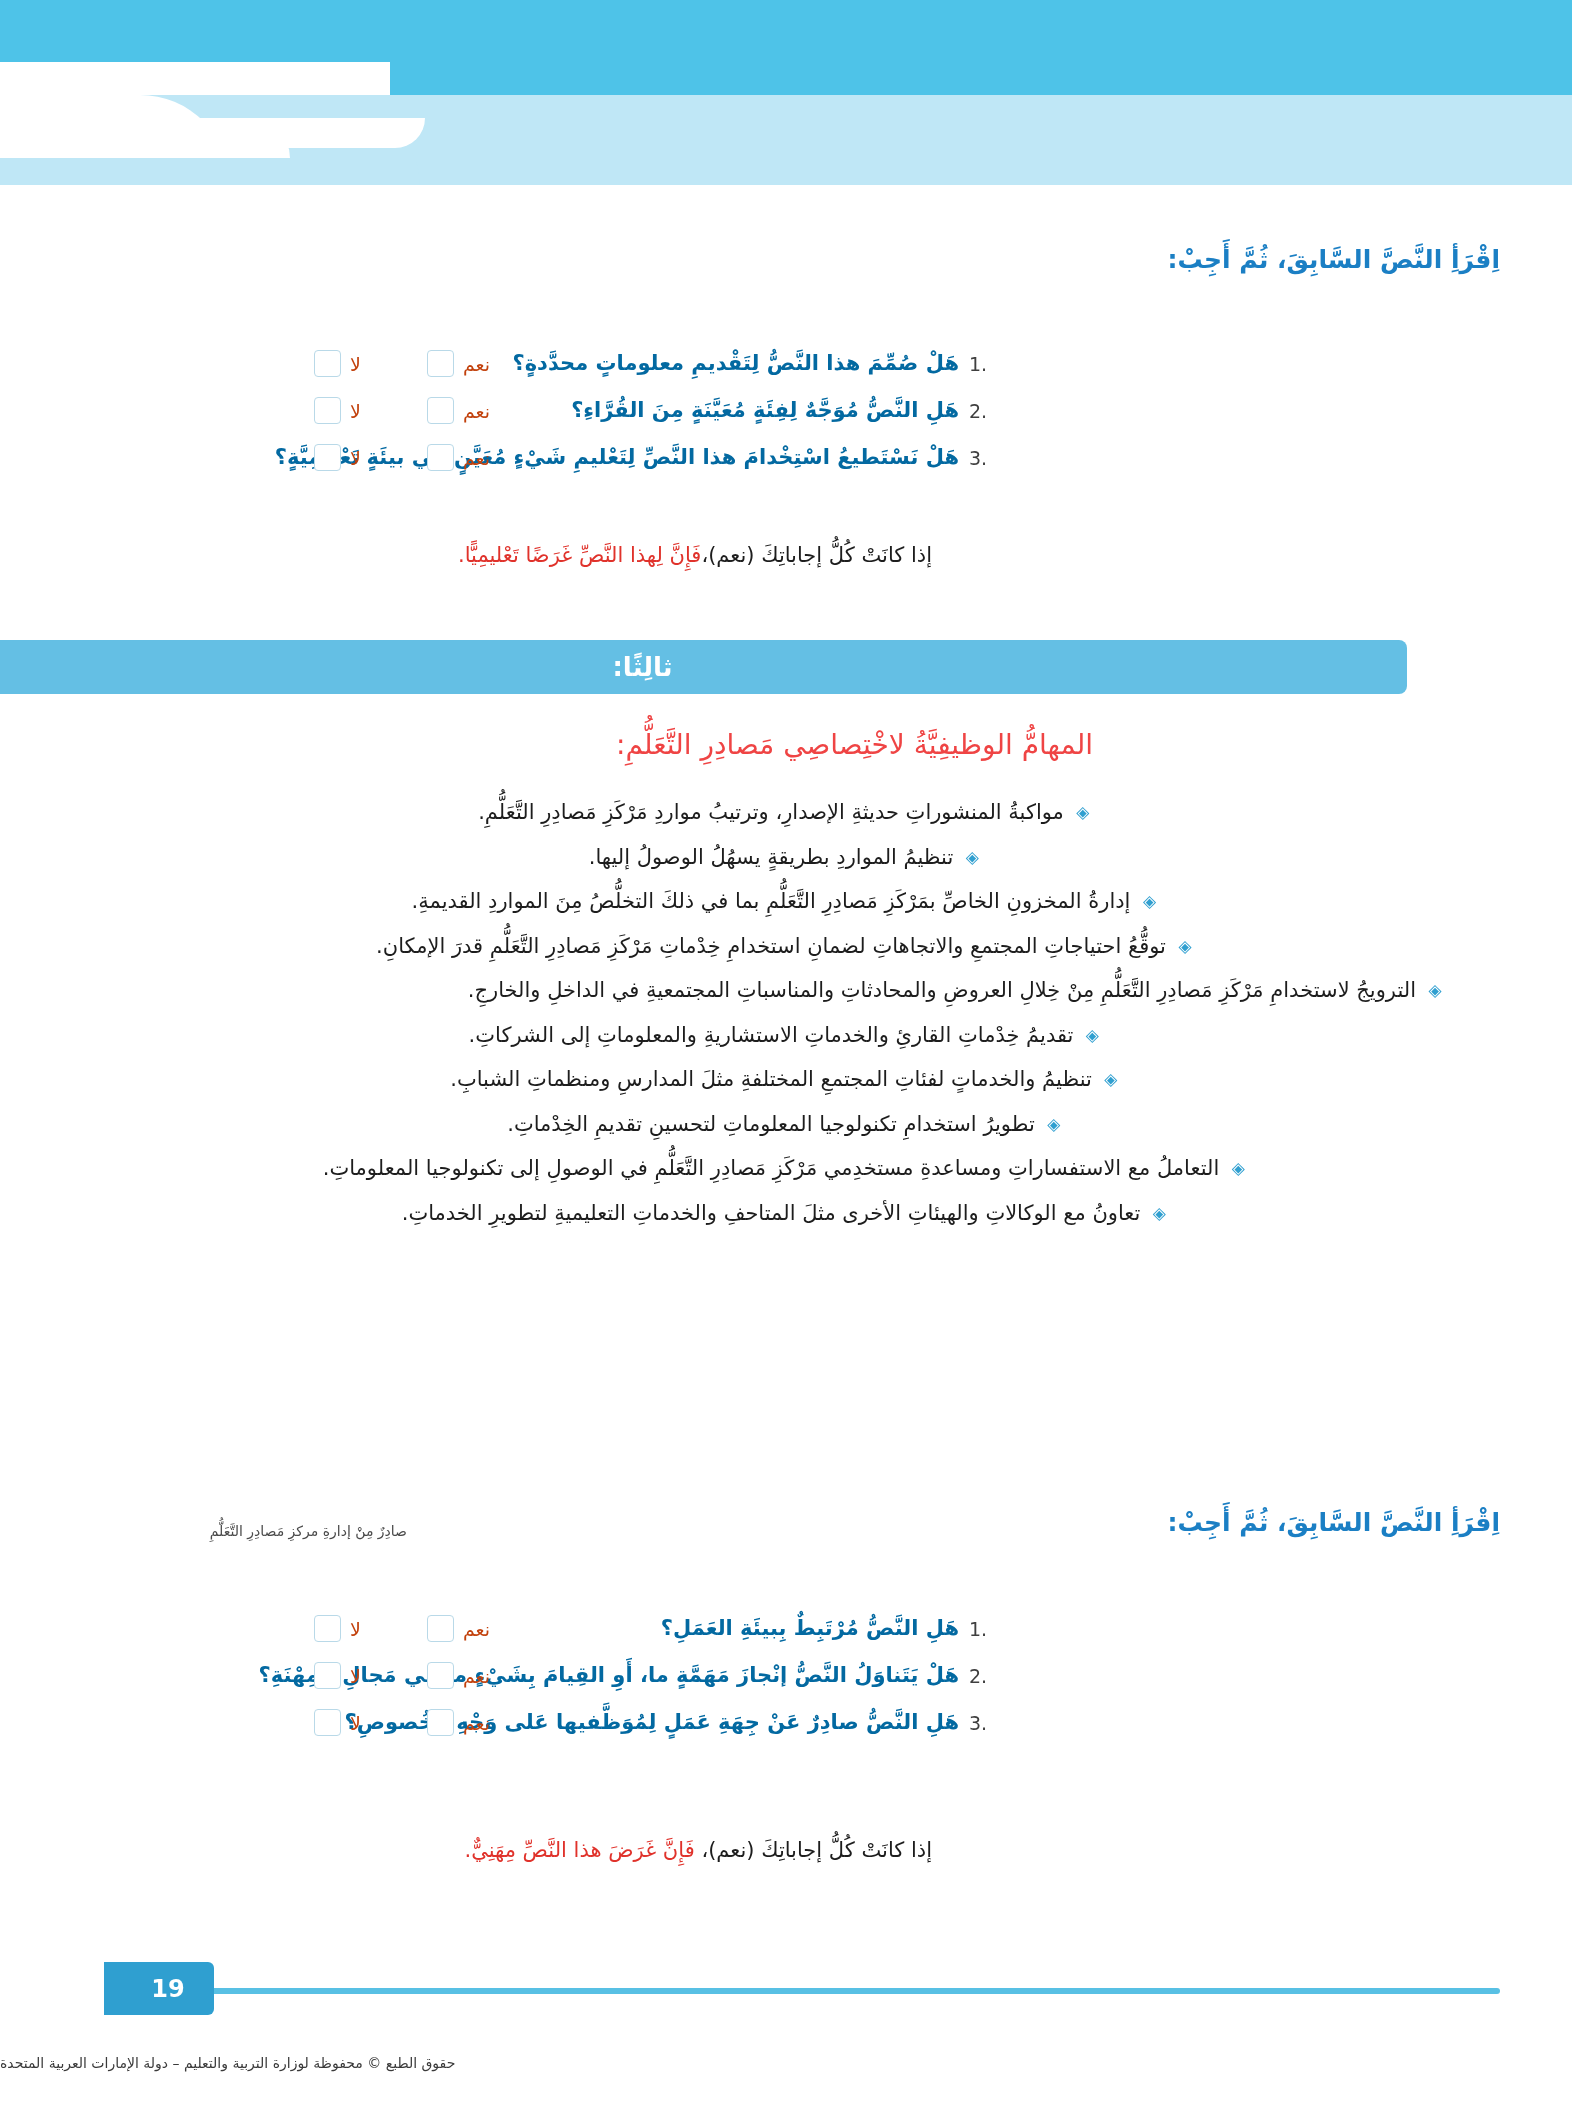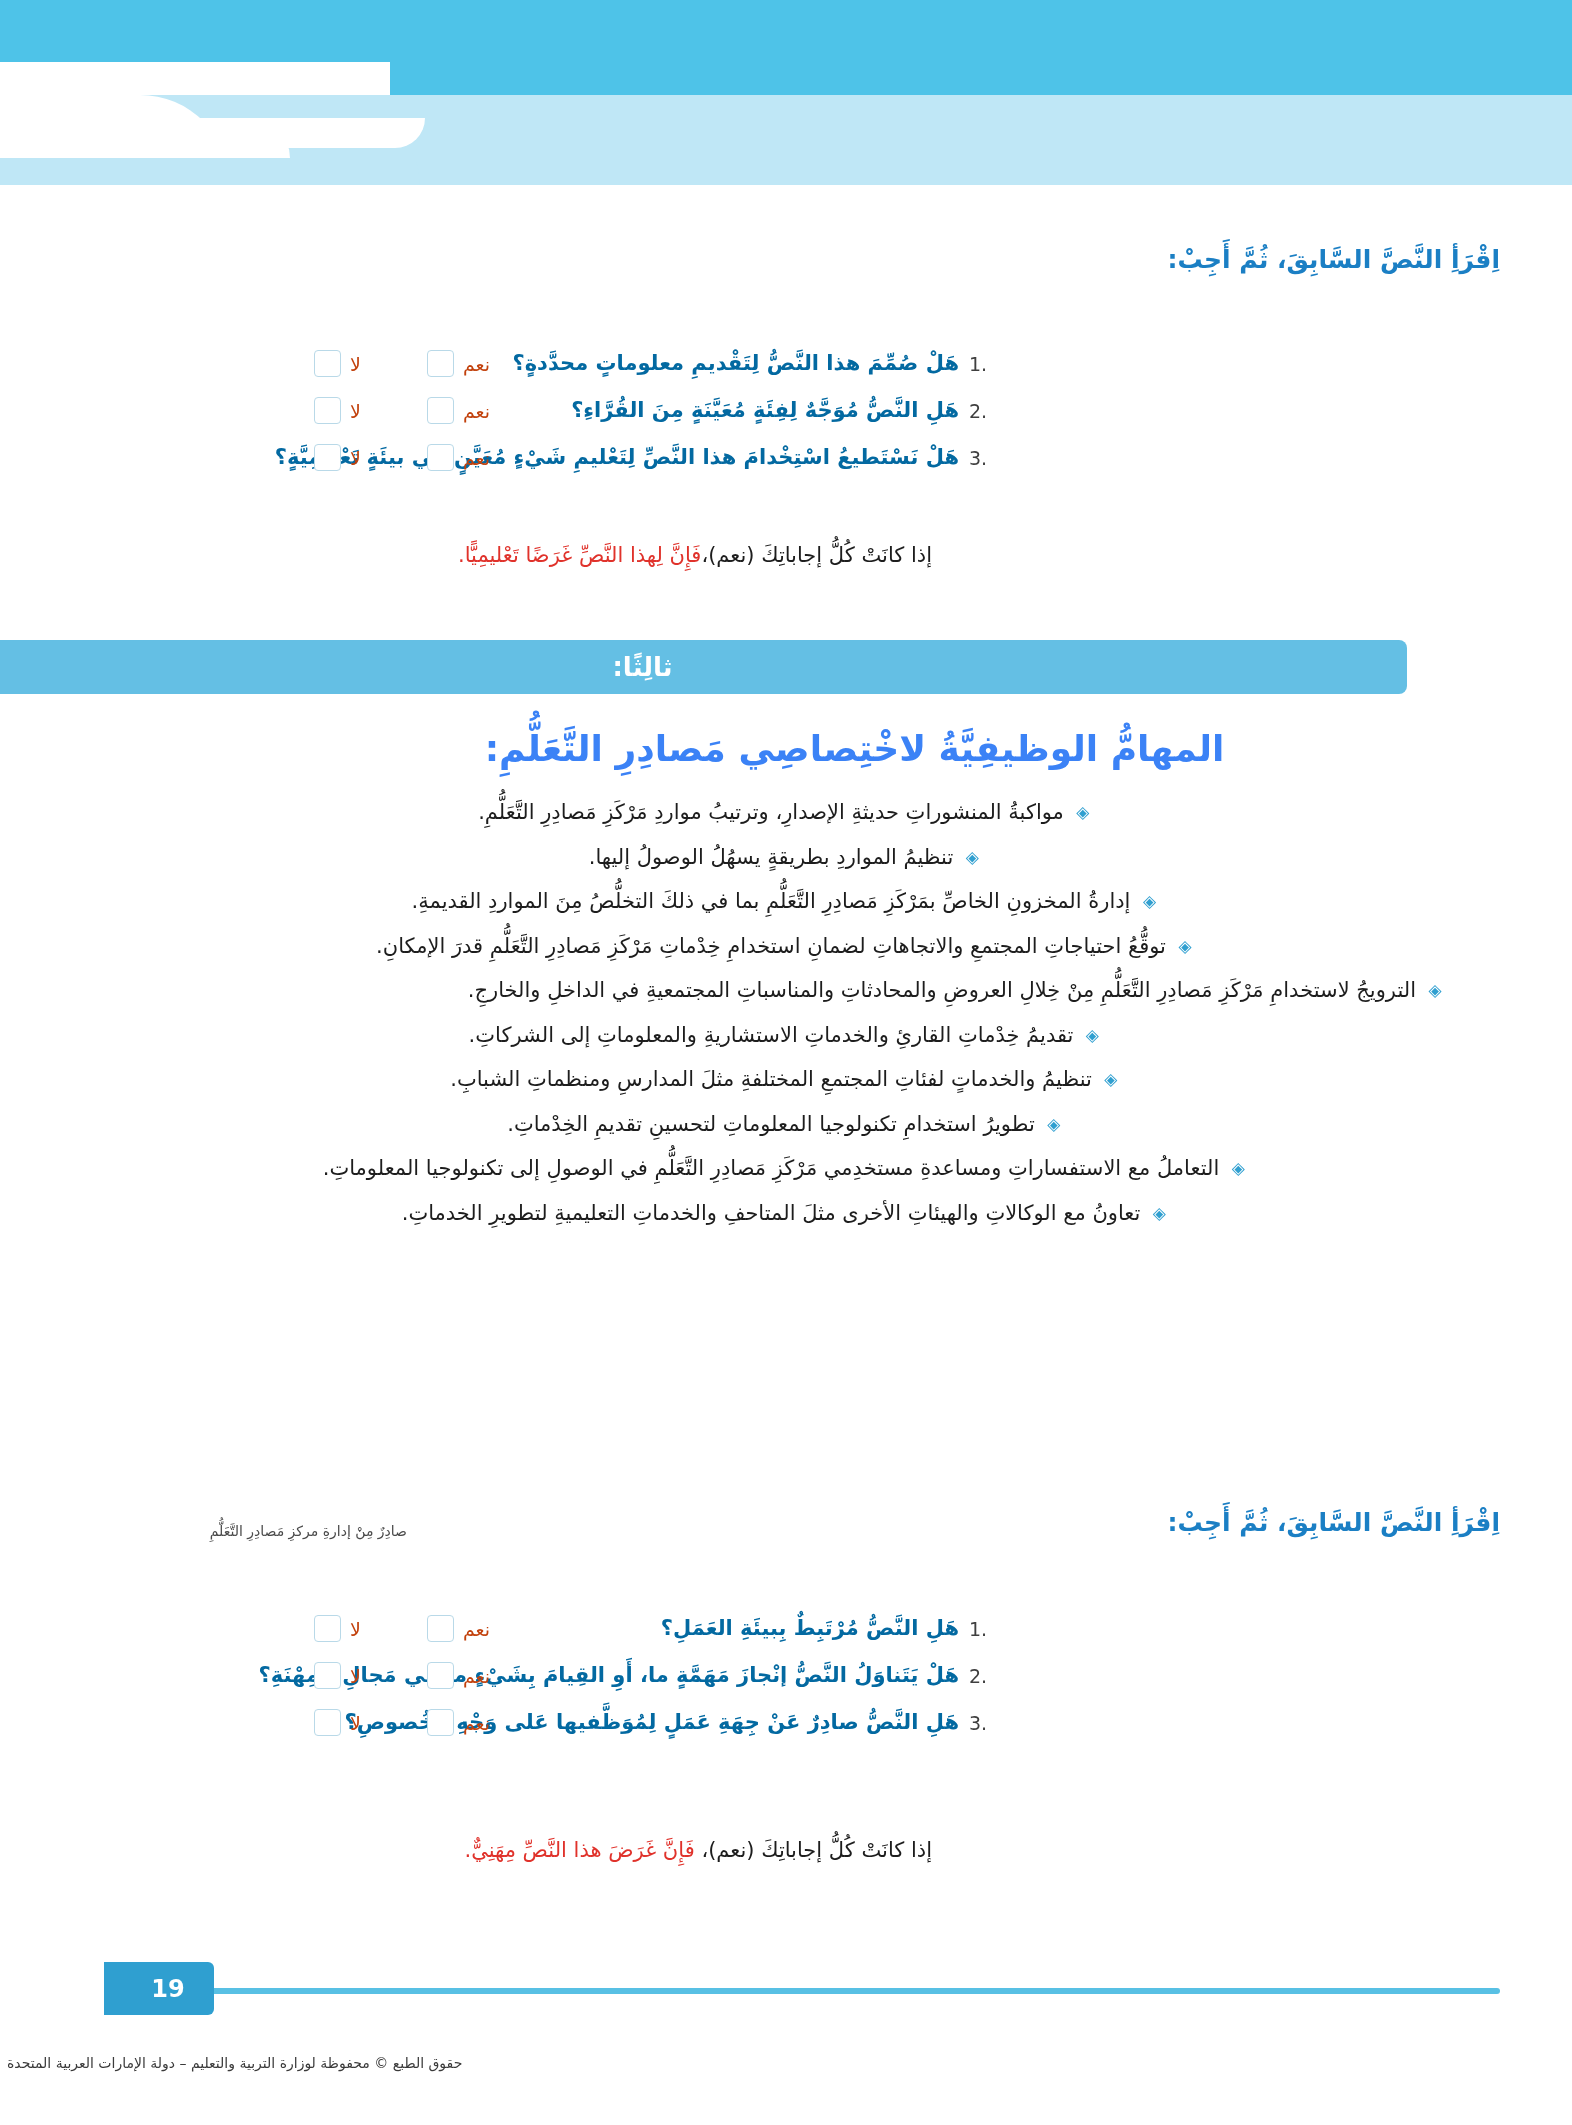--- a/index.html
+++ b/index.html
@@ -169,23 +169,23 @@
     font-size: 26px;
     font-weight: bold;
     text-align: center;
     line-height: 54px;
     border-top-right-radius: 8px;
     border-bottom-right-radius: 8px;
   }
 
   .orange-title {
     position: absolute;
-    font-size: 36px;
-    font-weight: bold;
-    color: #3b82f6;
+    font-size: 28px;
+    font-weight: normal;
+    color: #ef4444;
     direction: rtl;
     text-align: right;
     white-space: nowrap;
   }
 
   .bullet-list {
     position: absolute;
     direction: rtl;
     width: 1320px;
   }
@@ -255,21 +255,21 @@
     text-align: center;
     padding-left: 18px;
     box-sizing: border-box;
   }
   .copyright {
     position: absolute;
     top: 2055px;
     left: 0;
     width: 1500px;
     text-align: left;
-    padding-left: 7px;
+    padding-left: 0;
     padding-right: 80px;
     font-size: 14px;
     color: #3a3a3a;
     direction: rtl;
     box-sizing: border-box;
   }
 </style>
 </head>
 <body>
 

